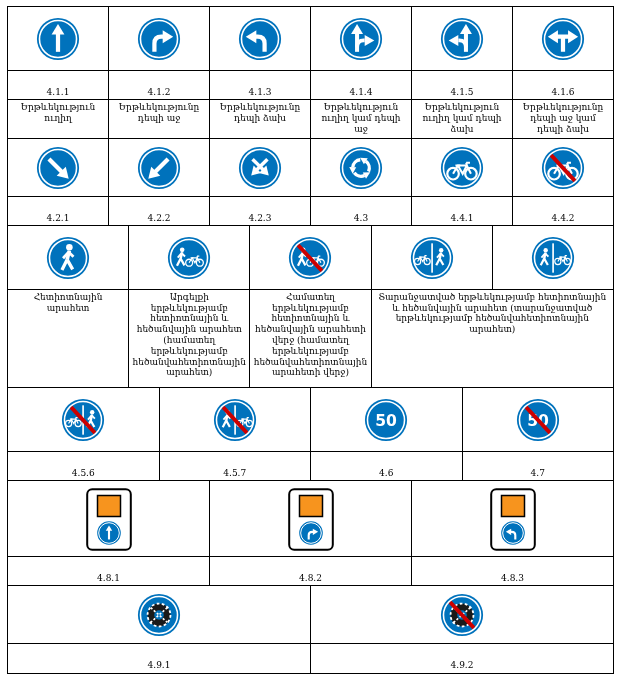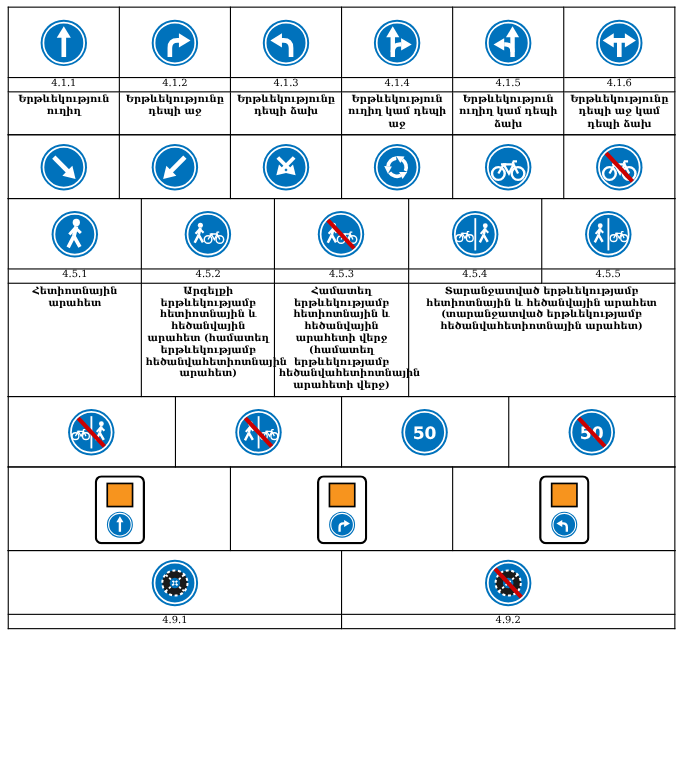--- a/index.html
+++ b/index.html
@@ -9,22 +9,22 @@
   }
   html,body{margin:0;padding:0;background:#fff;}
   body{
     width:621px;height:697px;box-sizing:border-box;padding:6px 7px;
     font-family:"DejaVu Serif","DejaVu Sans",serif;color:#000;
   }
   table{border-collapse:collapse;width:100%;table-layout:fixed;}
   table + table{margin-top:-1px;}
   td{border:1px solid #000;text-align:center;vertical-align:middle;padding:1px 2px;}
   td.img-cell{padding:4px 0 3px;margin-left:12px;}
-  td.num{font-size:9px;line-height:1.25;padding:0 0 1px;}
-  td.cap{font-size:9px;line-height:1.2;padding:2px 3px 3px;vertical-align:top;font-weight:bold;}
+  td.num{font-size:9px;line-height:1.25;padding:16px 0 1px;}
+  td.cap{font-size:9px;line-height:1.2;padding:2px 3px 3px;vertical-align:top;}
   .sign{width:44px;height:44px;display:block;margin:0 auto;}
   .plate{width:46px;height:63px;display:block;margin:0 auto;}
   .disc{fill:var(--sign-blue);}
   .ring{fill:none;stroke:#fff;stroke-width:1.7;}
   .speed{fill:#fff;font:bold 17px "DejaVu Sans",sans-serif;text-anchor:middle;}
   .t1 tr.imgs td{height:56px;} .t2 tr.imgs td{height:50px;}
   .t3 tr.imgs td{height:56px;} .t4 tr.imgs td{height:56px;}
   .t5 tr.imgs td{height:68px;} .t6 tr.imgs td{height:50px;}
   .t3 td.cap{height:92px;} .t4 td.cap{height:42px;}
 </style>
@@ -190,20 +190,28 @@
         </td>
     <td class="img-cell">
       <svg class="sign" viewBox="0 0 48 48">
             <circle class="disc" cx="24" cy="24" r="23"></circle>
             <circle class="ring" cx="24" cy="24" r="20.2"></circle>
             <use href="#d-bike" transform="translate(24 25) scale(1.5)"></use>
             <use href="#d-slash"></use>
           </svg>
         </td>
   </tr>
+  <tr>
+    <td class="num">4.2.1</td>
+    <td class="num">4.2.2</td>
+    <td class="num">4.2.3</td>
+    <td class="num">4.3</td>
+    <td class="num">4.4.1</td>
+    <td class="num">4.4.2</td>
+  </tr>
 </tbody>
   </table>
 
 <table class="t3">
   <tbody>
       <tr class="imgs">
     <td class="img-cell">
       <svg class="sign" viewBox="0 0 48 48">
             <circle class="disc" cx="24" cy="24" r="23"></circle>
             <circle class="ring" cx="24" cy="24" r="20.2"></circle>
@@ -238,27 +246,20 @@
         </td>
     <td class="img-cell">
       <svg class="sign" viewBox="0 0 48 48">
             <circle class="disc" cx="24" cy="24" r="23"></circle>
             <circle class="ring" cx="24" cy="24" r="20.2"></circle>
             <use href="#d-vline"></use>
             <use href="#d-ped" transform="translate(15 24) scale(1)"></use>
             <use href="#d-bike" transform="translate(34.5 25) scale(0.8)"></use>
           </svg>
         </td>
-  </tr>
-  <tr>
-    <td class="num">4.5.1</td>
-    <td class="num">4.5.2</td>
-    <td class="num">4.5.3</td>
-    <td class="num">4.5.4</td>
-    <td class="num">4.5.5</td>
   </tr>
   <tr>
     <td class="cap">Հետիոտնային արահետ</td>
     <td class="cap">Արգելքի երթևեկությամբ հետիոտնային և հեծանվային արահետ (համատեղ երթևեկությամբ հեծանվահետիոտնային արահետ)</td>
     <td class="cap">Համատեղ երթևեկությամբ հետիոտնային և հեծանվային արահետի վերջ (համատեղ երթևեկությամբ հեծանվահետիոտնային արահետի վերջ)</td>
     <td class="cap" colspan="2">Տարանջատված երթևեկությամբ հետիոտնային և հեծանվային արահետ (տարանջատված երթևեկությամբ հեծանվահետիոտնային արահետ)</td>
   </tr>
 </tbody>
   </table>
 
@@ -293,20 +294,26 @@
           </svg>
         </td>
     <td class="img-cell">
       <svg class="sign" viewBox="0 0 48 48">
             <circle class="disc" cx="24" cy="24" r="23"></circle>
             <circle class="ring" cx="24" cy="24" r="20.2"></circle>
             <text class="speed" x="24" y="30.5">50</text>
             <use href="#d-slash"></use>
           </svg>
         </td>
+  </tr>
+  <tr>
+    <td class="num">4.5.6</td>
+    <td class="num">4.5.7</td>
+    <td class="num">4.6</td>
+    <td class="num">4.7</td>
   </tr>
 </tbody>
   </table>
 
 <table class="t5">
   <tbody>
       <tr class="imgs">
     <td class="img-cell">
       <svg class="plate" viewBox="0 0 46 63">
             <rect x="1.2" y="1.2" width="43.6" height="60.6" rx="5" fill="#fff" stroke="#000" stroke-width="2"></rect>
@@ -334,20 +341,25 @@
             <rect x="1.2" y="1.2" width="43.6" height="60.6" rx="5" fill="#fff" stroke="#000" stroke-width="2"></rect>
             <rect x="11.5" y="7.5" width="23" height="21" fill="var(--plate-orange)" stroke="#000" stroke-width="1.5"></rect>
             <circle cx="23" cy="45" r="11.8" fill="var(--sign-blue)"></circle>
             <circle cx="23" cy="45" r="10.3" fill="none" stroke="#fff" stroke-width="1"></circle>
             <g transform="translate(23 45) scale(0.46) translate(-24 -24)">
               <use href="#d-turn-left"></use>
             </g>
           </svg>
         </td>
   </tr>
+  <tr>
+    <td class="num">4.8.1</td>
+    <td class="num">4.8.2</td>
+    <td class="num">4.8.3</td>
+  </tr>
 </tbody>
   </table>
 
 <table class="t6">
   <tbody>
       <tr class="imgs">
     <td class="img-cell">
       <svg class="sign" viewBox="0 0 48 48">
             <circle class="disc" cx="24" cy="24" r="23"></circle>
             <circle class="ring" cx="24" cy="24" r="20.2"></circle>

